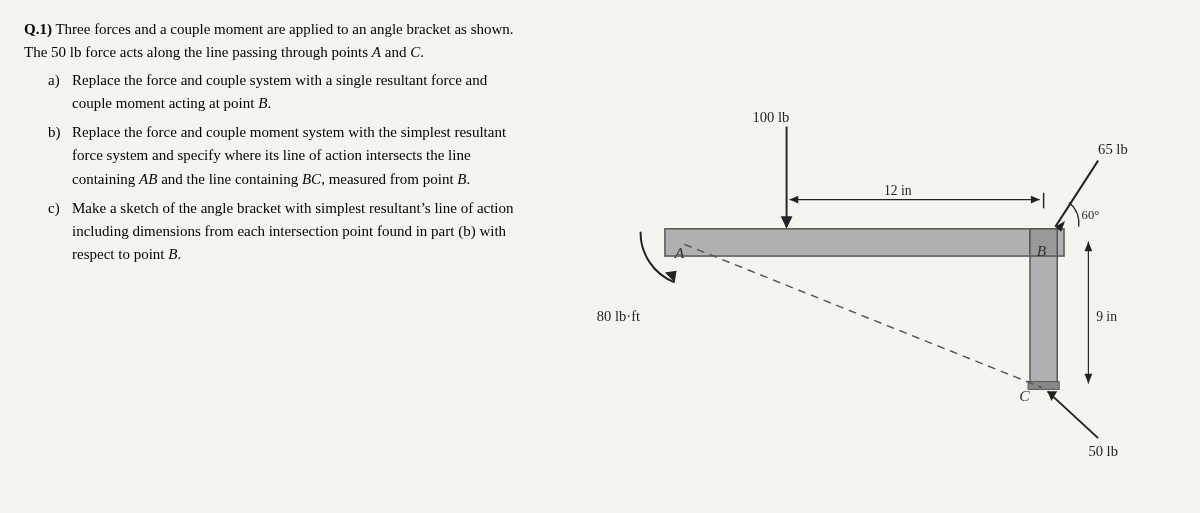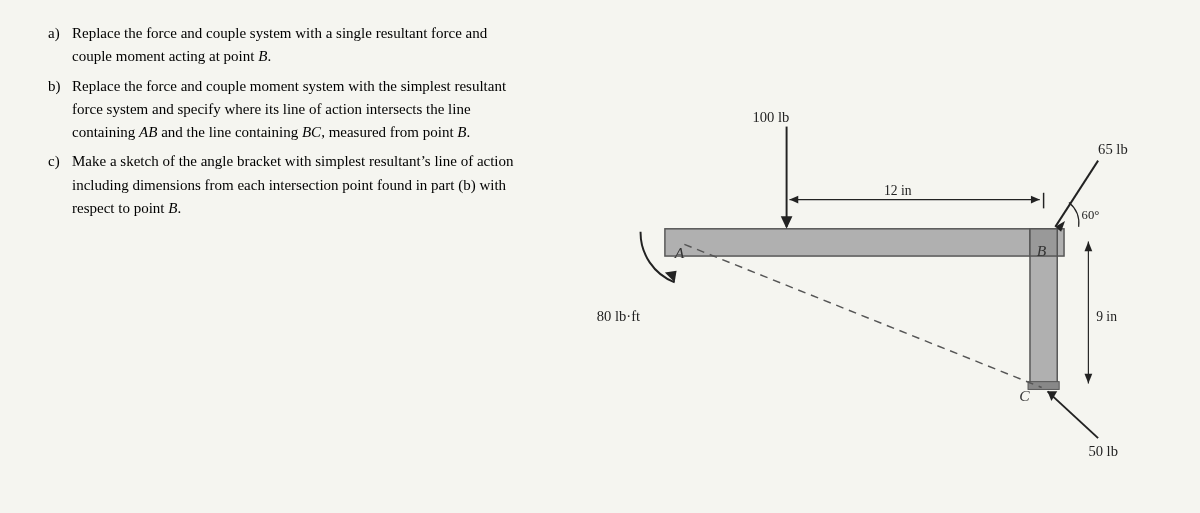--- a/index.html
+++ b/index.html
@@ -54,20 +54,24 @@
       width: 100%;
       height: 100%;
     }
   </style>
 </head>
 <body>
 
 <div class="content-wrapper">
 
   <div class="text-section">
+    <div>
+      <span class="question-title">Q.1)</span>
+      <span>Three forces and a couple moment are applied to an angle bracket as shown. The 50 lb force acts along the line passing through points </span><span class="italic">A</span><span> and </span><span class="italic">C</span><span>.</span>
+    </div>
     <div class="list-items">
 
       <div class="list-item">
         <span class="list-label">a)</span>
         <span>Replace the force and couple system with a single resultant force and couple moment acting at point <span class="italic">B</span>.</span>
       </div>
 
       <div class="list-item">
         <span class="list-label">b)</span>
         <span>Replace the force and couple moment system with the simplest resultant force system and specify where its line of action intersects the line containing <span class="italic">AB</span> and the line containing <span class="italic">BC</span>, measured from point <span class="italic">B</span>.</span>

